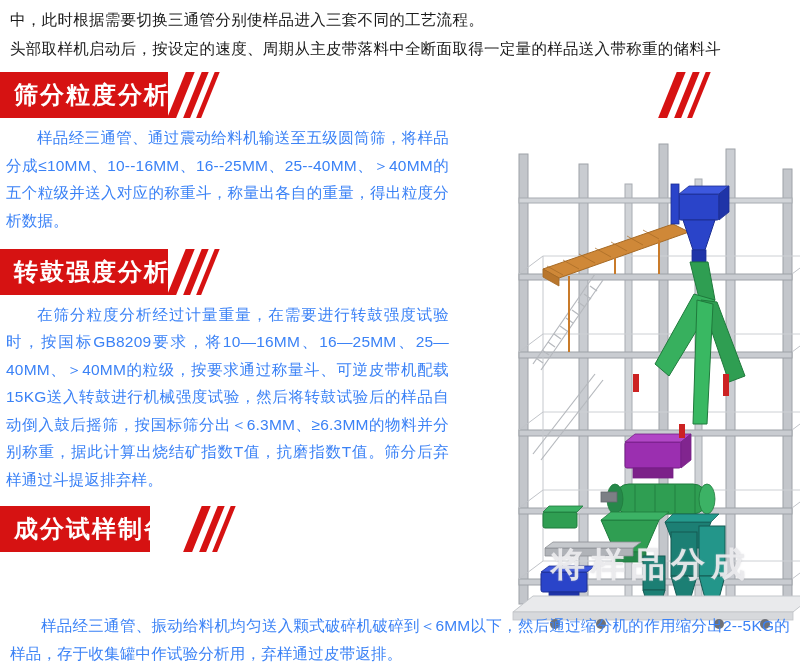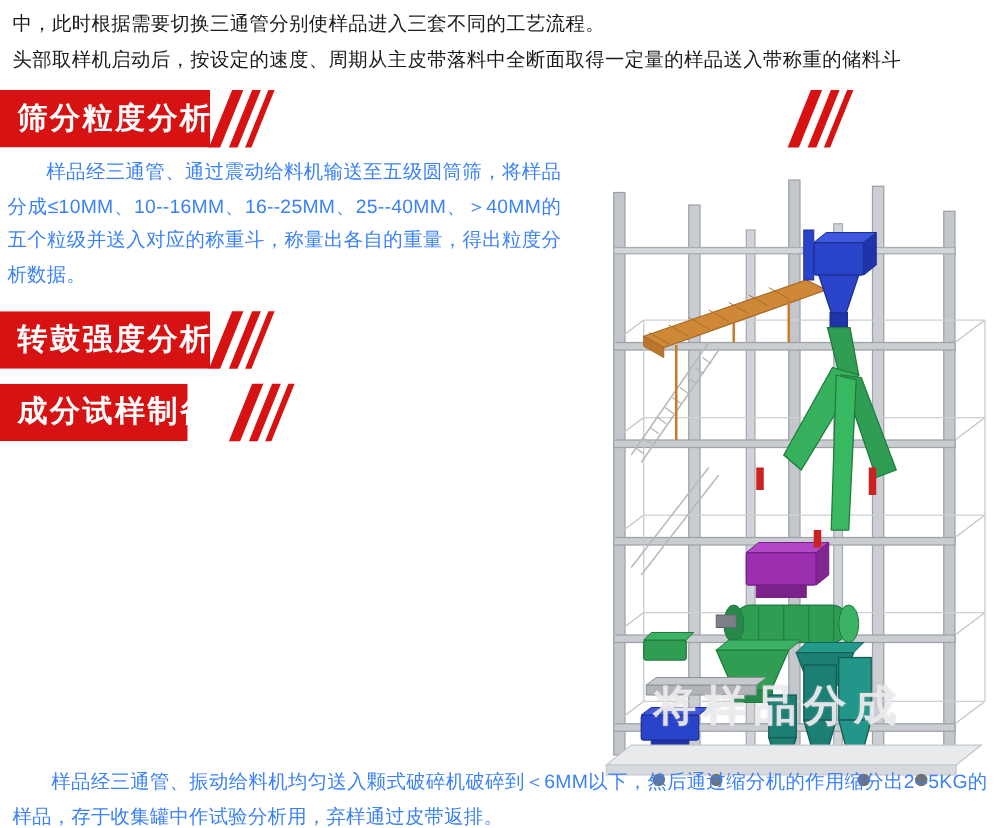--- a/index.html
+++ b/index.html
@@ -34,20 +34,21 @@
   .intro p {
     margin: 0 0 2px 0;
   }
 
   
   .body-cols {
     position: relative;
     display: flex;
     width: 800px;
     margin-top: 10px;
+    gap: 28px;
   }
   .col-left {
     width: 455px;
     flex: 0 0 455px;
     box-sizing: border-box;
   }
   .col-right {
     width: 345px;
     flex: 0 0 345px;
     box-sizing: border-box;
@@ -180,20 +181,21 @@
 
       <div class="block">
         <div class="banner banner-left">
           <div class="bar">
             <span class="bar-text">转鼓强度分析</span>
           </div>
           <div class="slash" style="left:176px;"></div>
           <div class="slash s2" style="left:192px;"></div>
           <div class="slash s3" style="left:205px;"></div>
         </div>
+        <div class="para indent just-spread">在筛分粒度分析经过计量重量，在需要进行转鼓强度试验时，按国标GB8209要求，将10—16MM、16—25MM、25—40MM、＞40MM的粒级，按要求通过称量斗、可逆皮带机配载15KG送入转鼓进行机械强度试验，然后将转鼓试验后的样品自动倒入鼓后摇筛，按国标筛分出＜6.3MM、≥6.3MM的物料并分别称重，据此计算出烧结矿指数T值，抗磨指数T值。筛分后弃样通过斗提返排弃样。</div>
       </div>
 
       <div class="block">
         <div class="banner banner-left wide">
           <div class="bar">
             <span class="bar-text">成分试样制备</span>
           </div>
           <div class="slash" style="left:192px;"></div>
           <div class="slash s2" style="left:208px;"></div>
           <div class="slash s3" style="left:221px;"></div>

